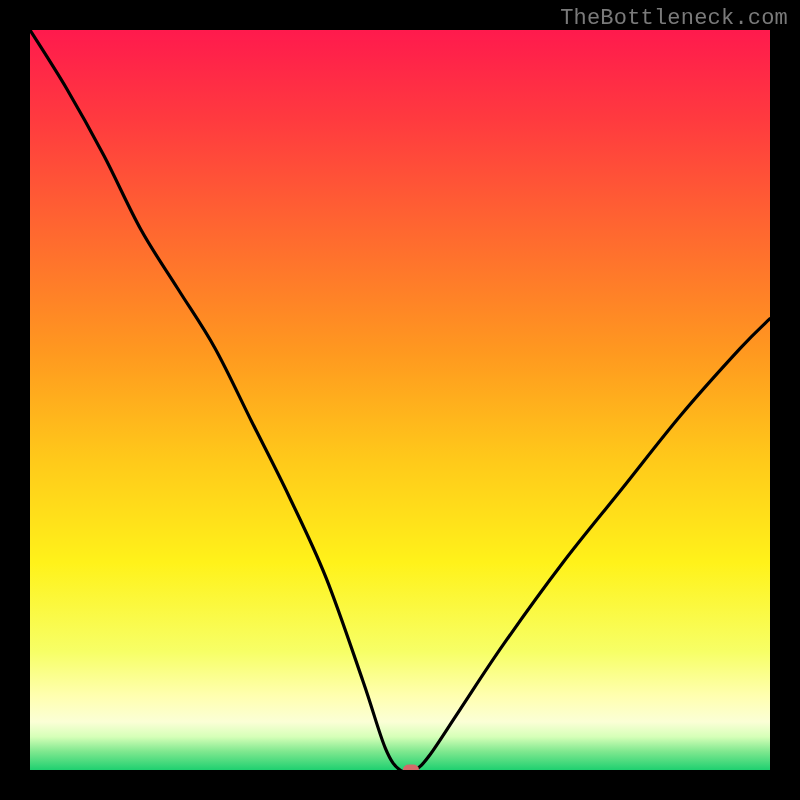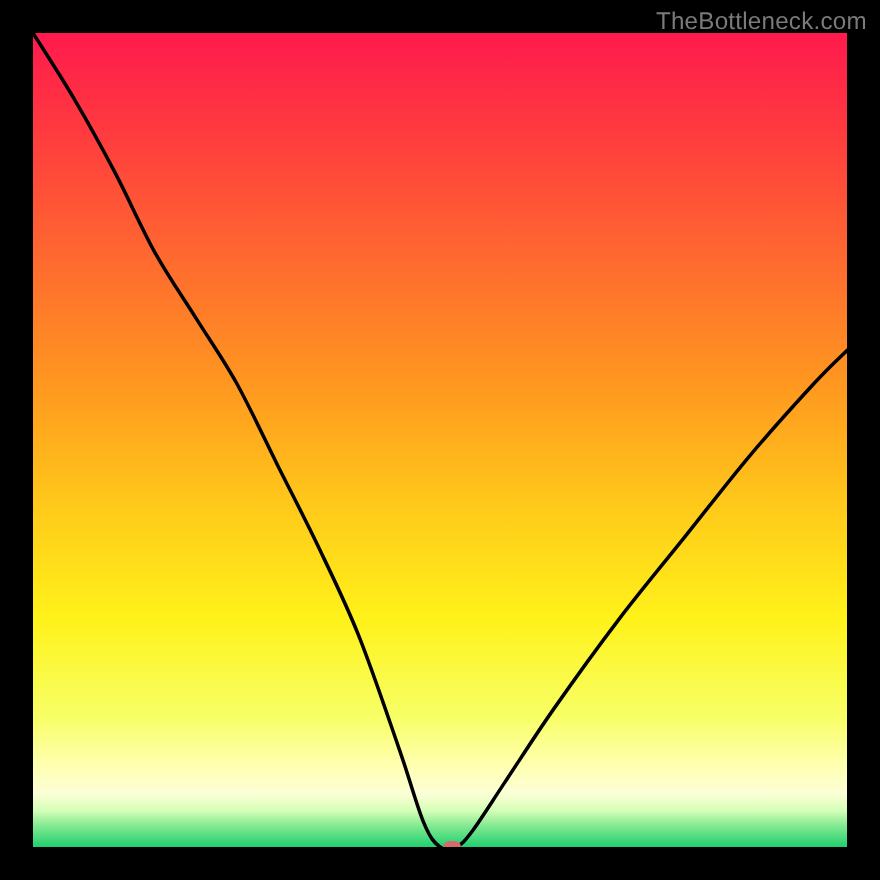--- a/index.html
+++ b/index.html
@@ -9,20 +9,21 @@
     height: 800px;
     background: #000;
     overflow: hidden;
     font-family: Arial, Helvetica, sans-serif;
   }
   .frame {
     position: relative;
     width: 800px;
     height: 624px;
     background: #000;
+    font-family: Liberation Mono, monospace;
   }
   .plot {
     position: absolute;
     left: 30px;
     top: 30px;
     width: 740px;
     height: 740px;
     overflow: hidden;
   }
   .gradient {

